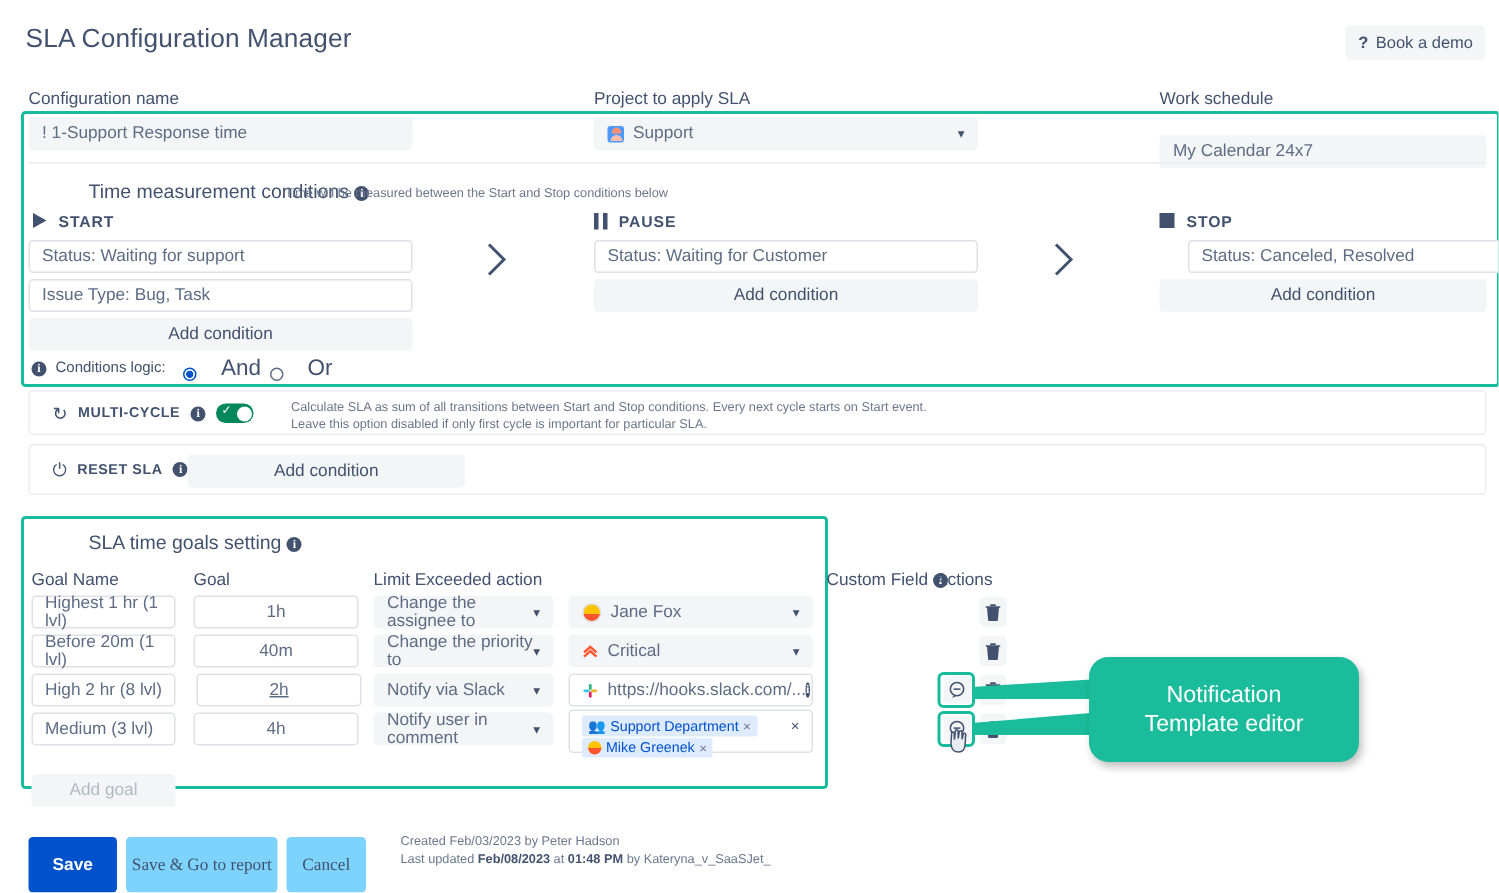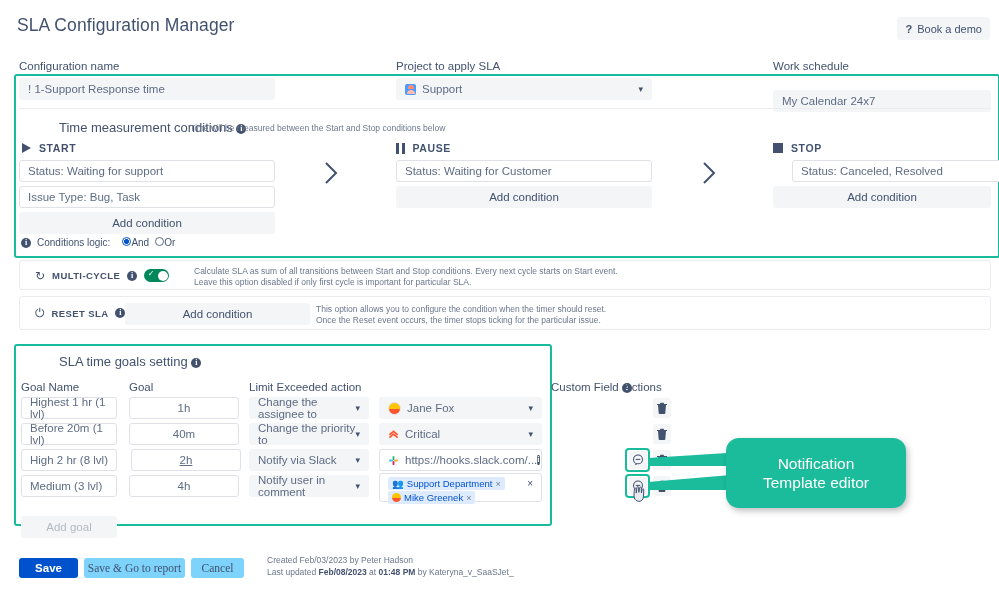--- a/index.html
+++ b/index.html
@@ -34,35 +34,35 @@
   .card{position:absolute;background:#fff;border:1px solid #EBECF0;border-radius:3px;box-sizing:border-box;}
 
   .sec-title{font-size:13px;color:#42526E;margin-left:40px;}
   .info-i{
     display:inline-flex;align-items:center;justify-content:center;width:10px;height:10px;border-radius:50%;
     background:#42526E;color:#fff;font-size:8px;font-weight:bold;font-family:"Liberation Serif",serif;
     vertical-align:middle;line-height:1;
   }
   .hint{font-size:8.5px;color:#6B778C;line-height:1.35;}
 
-  .phase-head{display:flex;align-items:center;gap:8px;font-size:10.5px;color:#42526E;letter-spacing:.6px;font-weight:bold;}
+  .phase-head{display:flex;gap:8px;font-size:10.5px;color:#42526E;letter-spacing:.6px;font-weight:bold;}
   .tri{width:0;height:0;border-left:9px solid #42526E;border-top:5.5px solid transparent;border-bottom:5.5px solid transparent;}
   .pause-ico{display:flex;gap:2.5px;}
   .pause-ico i{display:block;width:3px;height:11px;background:#42526E;}
   .stop-ico{width:10px;height:10px;background:#42526E;}
 
   .addcond{
     box-sizing:border-box;background:#F4F5F7;border-radius:3px;height:22px;display:flex;align-items:center;
     justify-content:center;font-size:11.5px;color:#42526E;cursor:pointer;
   }
 
   .chev{position:absolute;width:18px;height:30px;}
   .chev svg{width:100%;height:100%;}
 
-  .radio{display:inline-flex;align-items:flex-start;gap:0;font-size:10px;color:#42526E;}
+  .radio{display:inline-flex;align-items:flex-end;gap:16px;font-size:15px;color:#42526E;}
   .rdot{width:9px;height:9px;border-radius:50%;border:1.5px solid #5E6C84;box-sizing:border-box;display:inline-block;}
   .rdot.on{border-color:#0052CC;background:radial-gradient(circle,#0052CC 0 2.2px,#fff 2.6px 100%);}
 
   .toggle-green{width:25px;height:13px;border-radius:8px;background:#00875A;position:relative;}
   .toggle-green:after{content:"";position:absolute;right:1.5px;top:1.5px;width:10px;height:10px;border-radius:50%;background:#fff;}
   .toggle-green:before{content:"\2713";position:absolute;left:3.5px;top:-0.5px;font-size:8px;color:#fff;}
 
   .toggle-off{width:27px;height:13px;border-radius:8px;background:#505F79;position:relative;}
   .toggle-off .knob{position:absolute;left:1.5px;top:1.5px;width:10px;height:10px;border-radius:50%;background:#fff;}
   .toggle-off .x{position:absolute;right:4px;top:0px;font-size:9px;color:#fff;line-height:13px;}
@@ -72,21 +72,21 @@
   .tmpl-hl{position:absolute;width:25px;height:24px;border:2.5px solid #18BC9C;border-radius:4px;box-sizing:border-box;}
 
   
   .callout{
     position:absolute;background:#1BBC9B;border-radius:13px;color:#fff;display:flex;align-items:center;
     justify-content:center;text-align:center;font-size:15.5px;line-height:1.25;
     box-shadow:2px 3px 6px rgba(0,0,0,.25);
   }
 
   
-  .btn{box-sizing:border-box;height:20px;border-radius:3px;font-size:11.5px;display:flex;align-items:center;justify-content:center;cursor:pointer;}
+  .btn{box-sizing:border-box;height:37px;border-radius:3px;font-size:11.5px;display:flex;align-items:center;justify-content:center;cursor:pointer;}
   .btn-primary{background:#0052CC;color:#fff;font-weight:bold;}
   .btn-sub{background:#7dd3fc;color:#42526E;font-family:Liberation Serif, serif;}
 
   .meta{font-size:8.5px;color:#6B778C;line-height:1.45;}
   .meta b{color:#42526E;}
 
   .avatar{width:11px;height:11px;border-radius:50%;flex:none;}
   .chip{
     display:inline-flex;align-items:center;gap:3px;background:#DEEBFF;color:#0052CC;border-radius:2px;
     font-size:9.5px;padding:1px 4px;
@@ -196,24 +196,20 @@
     </div>
   </div>
 
   <div class="card" style="left:19px;top:296px;width:972px;height:34px;">
     <div style="position:absolute;left:15px;top:10px;display:flex;align-items:center;gap:7px;">
       <span style="font-size:12px;color:#42526E;line-height:1;">⏻</span>
       <span style="font-size:9.5px;font-weight:bold;letter-spacing:.4px;color:#42526E;">RESET SLA</span>
       <span class="info-i">i</span>
     </div>
     <div class="addcond" style="position:absolute;left:105px;top:6px;width:185px;">Add condition</div>
-    <div class="hint" style="position:absolute;left:296px;top:7px;">
-      <div>This option allows you to configure the condition when the timer should reset.</div>
-      <div>Once the Reset event occurs, the timer stops ticking for the particular issue.</div>
-    </div>
   </div>
 
   <div class="teal-box" style="left:14px;top:344px;width:538px;height:182px;"></div>
 
   <div style="position:absolute;left:19px;top:354px;" class="sec-title">
     <span>SLA time goals setting</span>
     <span class="info-i">i</span>
   </div>
 
   <div class="col-label" style="left:21px;top:381px;">Goal Name</div>

